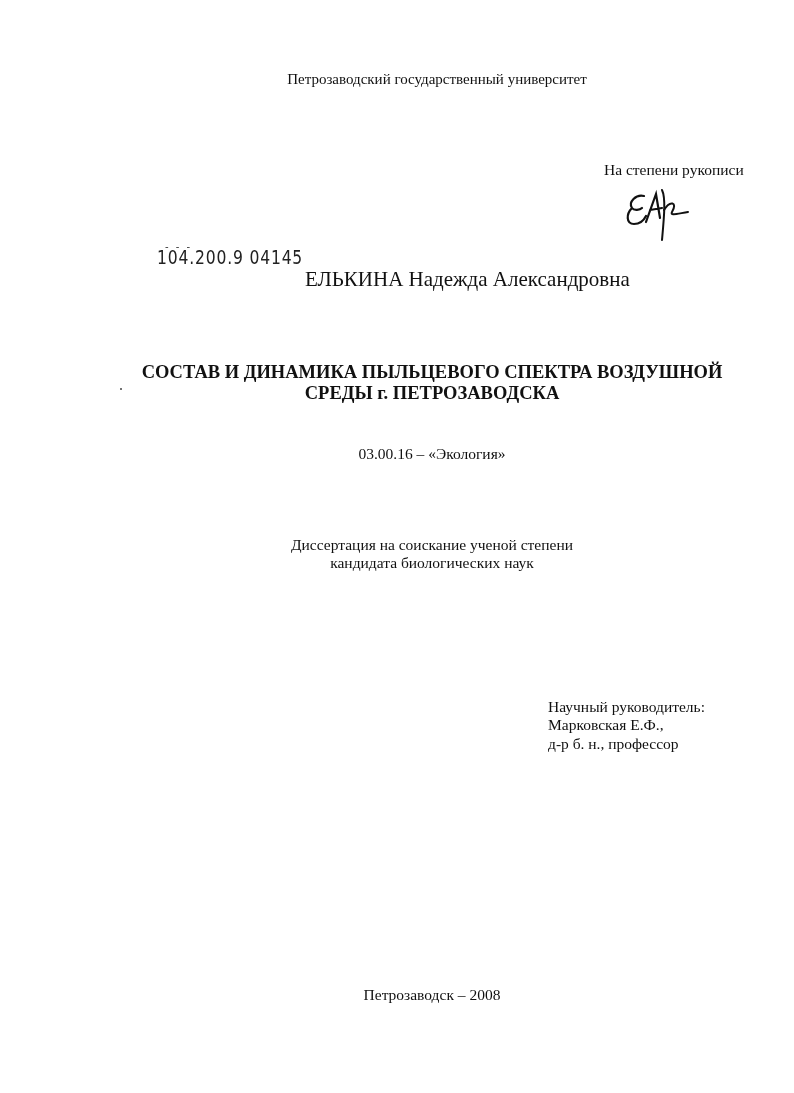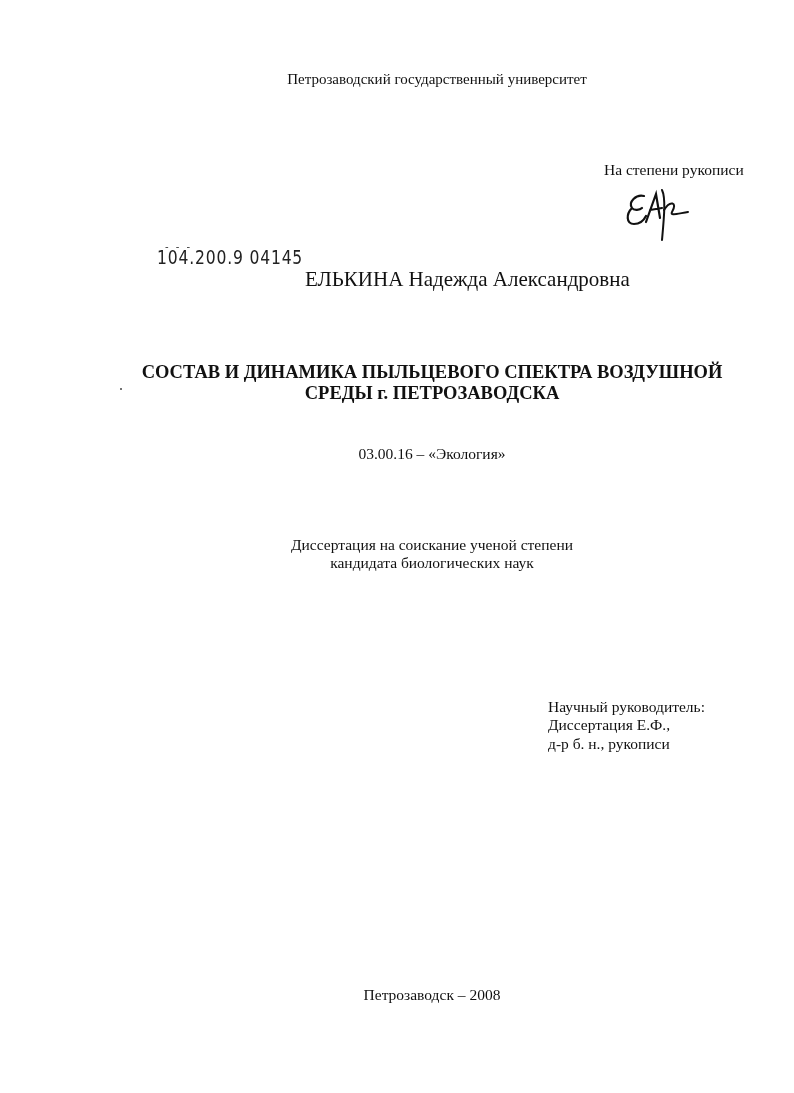--- a/index.html
+++ b/index.html
@@ -47,16 +47,16 @@
 <div id="dot" class="abs"></div>
 <div id="title1" class="abs">СОСТАВ И ДИНАМИКА ПЫЛЬЦЕВОГО СПЕКТРА ВОЗДУШНОЙ</div>
 <div id="title2" class="abs">СРЕДЫ г. ПЕТРОЗАВОДСКА</div>
 
 <div id="specialty" class="abs">03.00.16 – «Экология»</div>
 
 <div id="diss1" class="abs">Диссертация на соискание ученой степени</div>
 <div id="diss2" class="abs">кандидата биологических наук</div>
 
 <div id="sup-label" class="abs">Научный руководитель:</div>
-<div id="sup-name" class="abs">Диссертация Е.Ф.,</div>
-<div id="sup-title" class="abs">д-р б. н., рукописи</div>
+<div id="sup-name" class="abs">Марковская Е.Ф.,</div>
+<div id="sup-title" class="abs">д-р б. н., профессор</div>
 
 <div id="footer" class="abs">Петрозаводск – 2008</div>
 
 </body></html>

